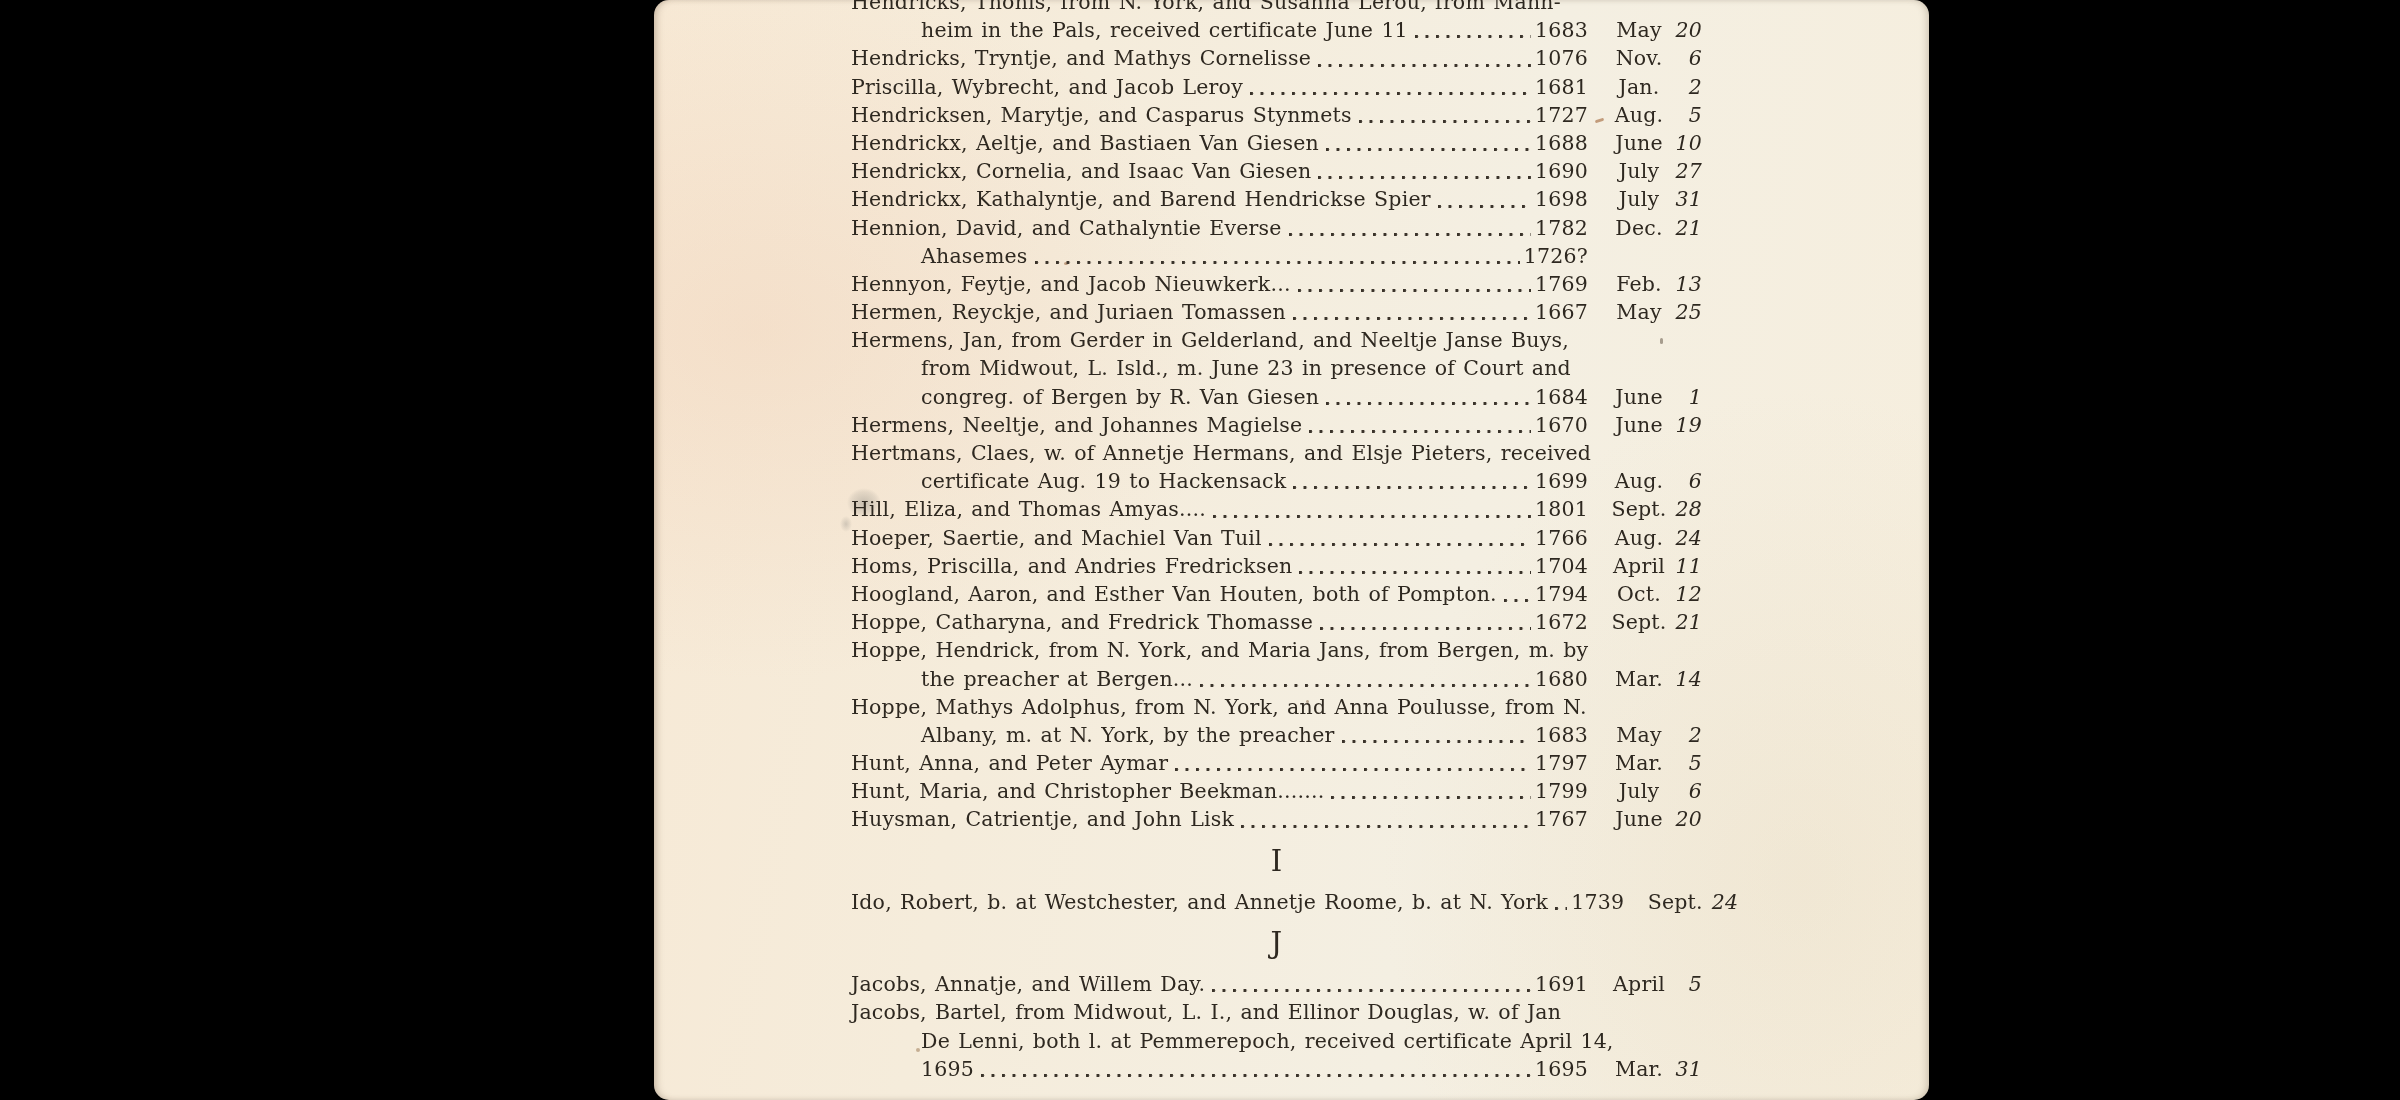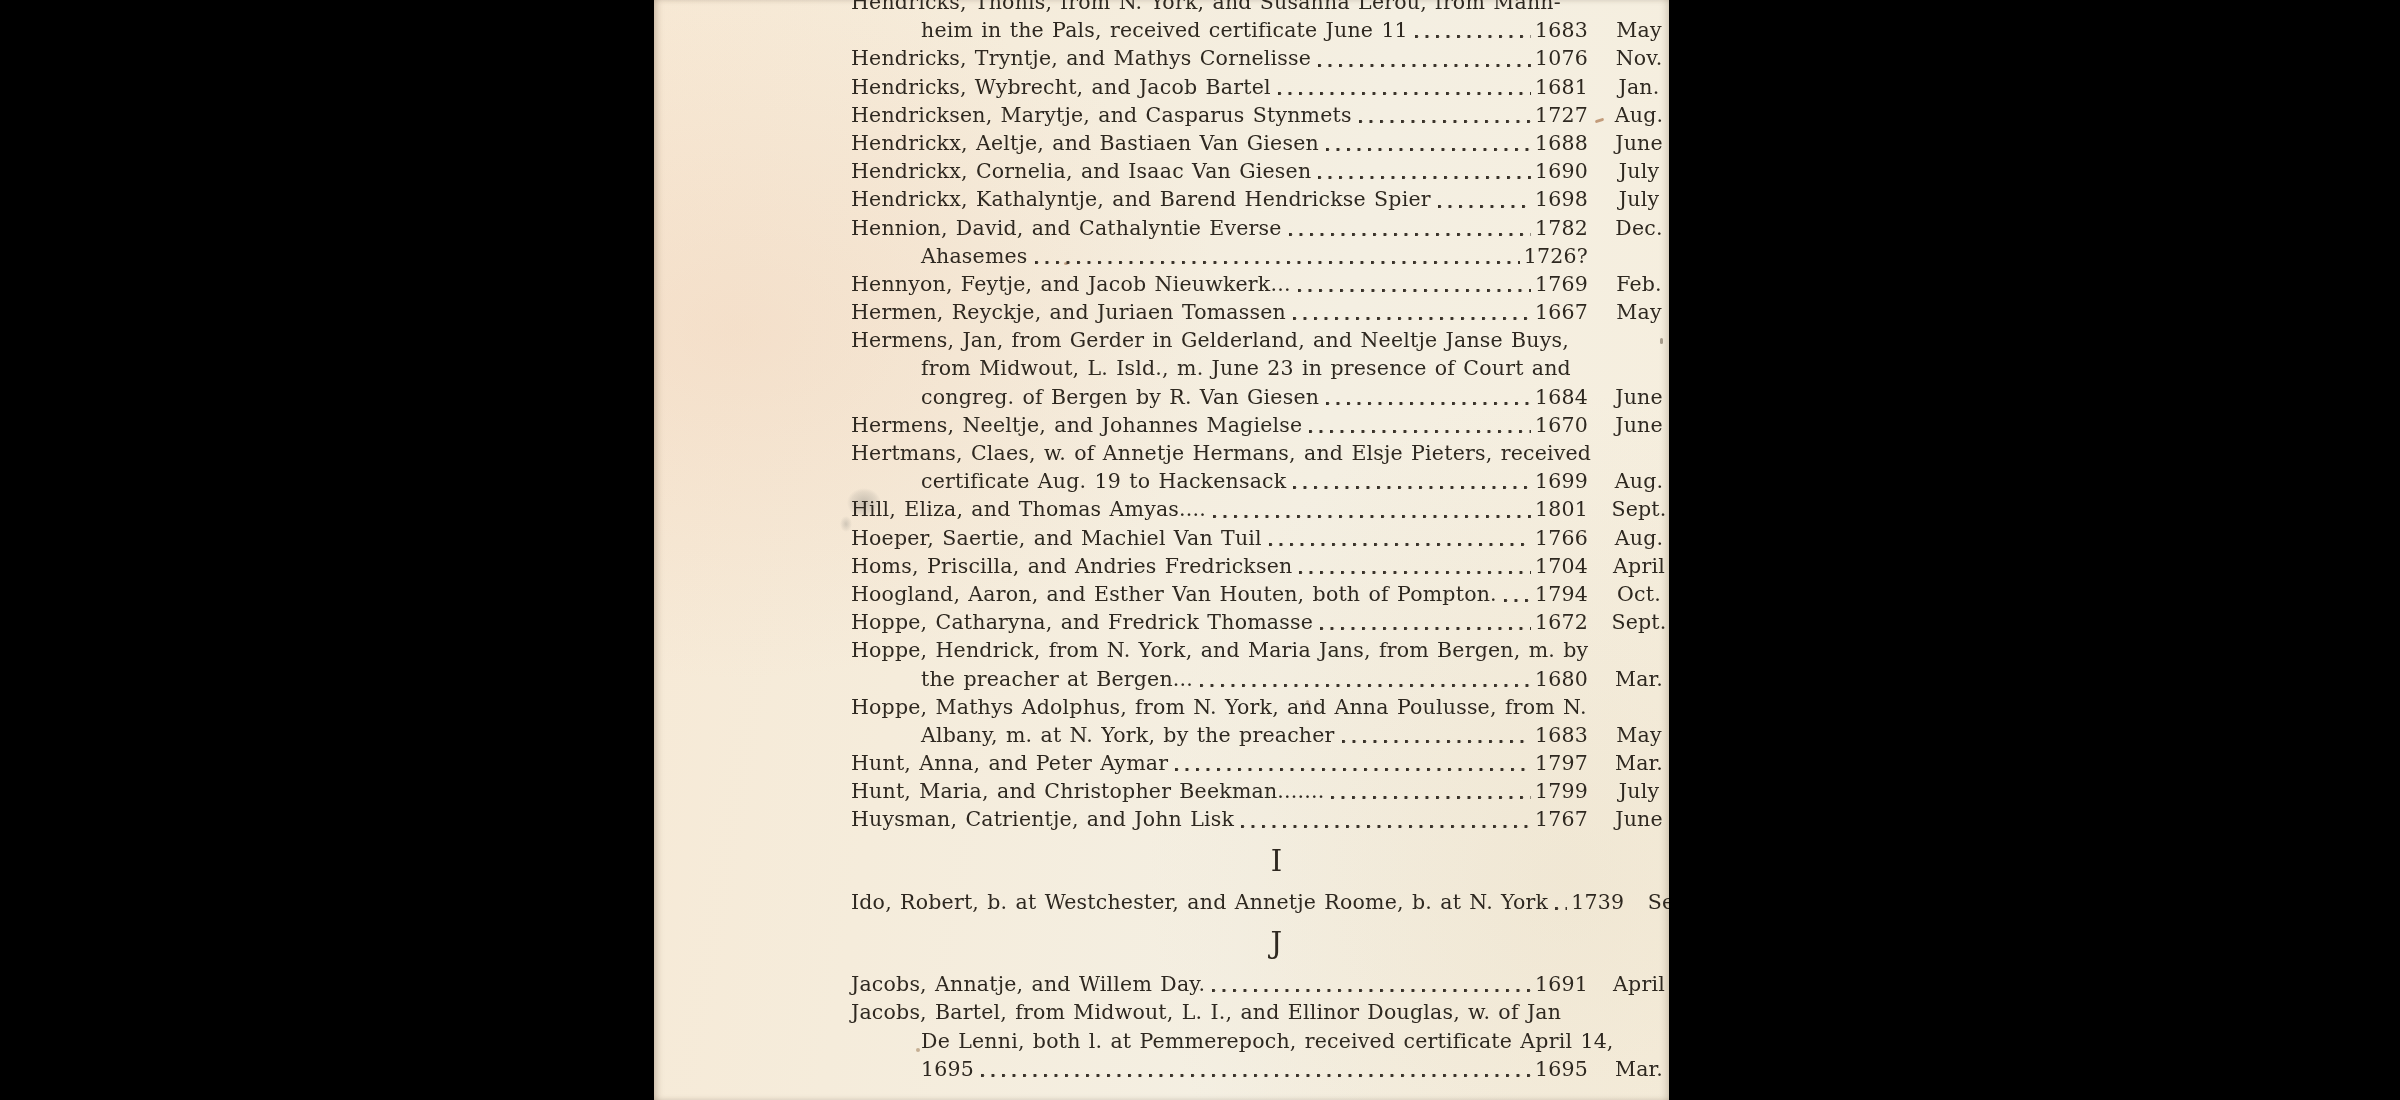--- a/index.html
+++ b/index.html
@@ -10,27 +10,28 @@
   body{
     width:2400px; height:1100px; overflow:hidden;
     background:#000;
     font-family:"DejaVu Serif","Liberation Serif",serif;
   }
   .stage{
     position:relative; width:2400px; height:1100px;
     background:#000; overflow:hidden;
   }
   .paper{
-    position:absolute; left:654px; top:0; width:1015px; height:1100px;
+    position:absolute; left:654px; top:0; width:1275px; height:1100px;
     background:
       radial-gradient(ellipse 700px 500px at 8% 30%, rgba(238,196,168,0.28), rgba(238,196,168,0) 70%),
       radial-gradient(ellipse 600px 700px at 90% 80%, rgba(225,210,180,0.25), rgba(225,210,180,0) 70%),
       linear-gradient(100deg, #f7e9d5 0%, #f5ecdb 30%, #f4efe2 62%, #f6eedd 100%);
     box-shadow: inset 5px 0 9px -4px rgba(70,45,25,0.35), inset -5px 0 9px -4px rgba(70,45,25,0.28);
     overflow:hidden;
+    border-radius:15px;
   }
   .index{
     position:absolute; left:197px; top:-12px; width:851px;
     color:var(--ink);
     font-size:20.5px; line-height:28.2px;
     letter-spacing:0.2px; word-spacing:1.5px;
     white-space:nowrap;
   }
   .line{ display:flex; align-items:baseline; height:28.2px; }
   .line .txt{ flex:0 0 auto; }
@@ -88,21 +89,21 @@
           <span class="day">20</span>
         </div>
         <div class="line">
           <span class="txt">Hendricks, Tryntje, and Mathys Cornelisse</span>
           <span class="leader"></span>
           <span class="year">1076</span>
           <span class="month">Nov.</span>
           <span class="day">6</span>
         </div>
         <div class="line">
-          <span class="txt">Hendricks, Wybrecht, and Jacob Bartel</span>
+          <span class="txt">Priscilla, Wybrecht, and Jacob Leroy</span>
           <span class="leader"></span>
           <span class="year">1681</span>
           <span class="month">Jan.</span>
           <span class="day">2</span>
         </div>
         <div class="line">
           <span class="txt">Hendricksen, Marytje, and Casparus Stynmets</span>
           <span class="leader"></span>
           <span class="year">1727</span>
           <span class="month">Aug.</span>

